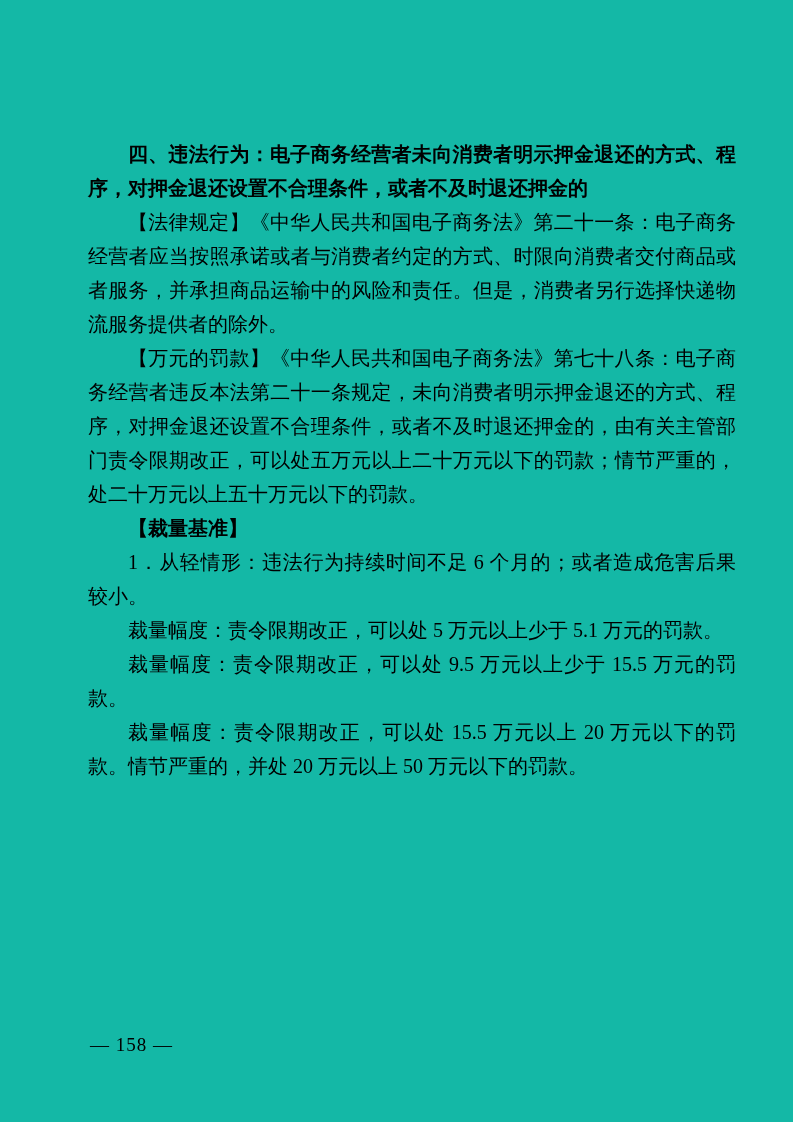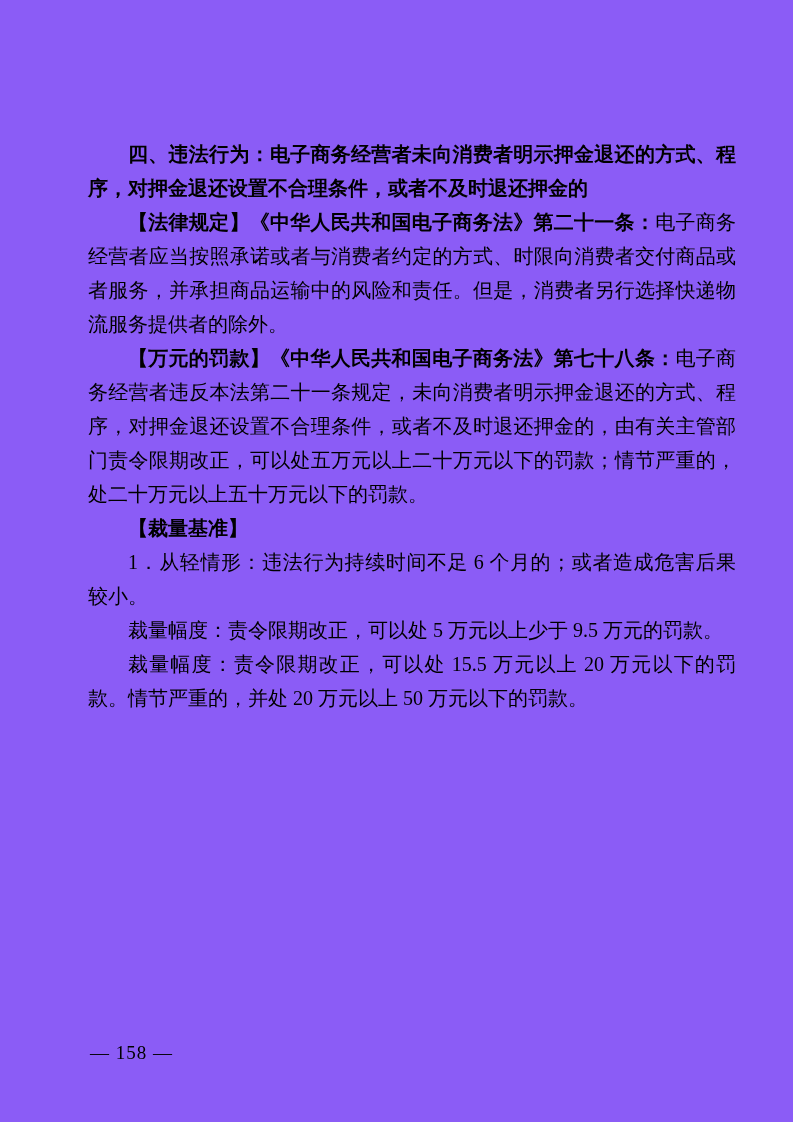--- a/index.html
+++ b/index.html
@@ -4,21 +4,21 @@
 <style>
   html, body {
     margin: 0;
     padding: 0;
     background: #ffffff;
   }
   .page {
     position: relative;
     width: 793px;
     height: 1122px;
-    background: #8b5cf6;
+    background: #14b8a6;
     color: #000000;
     font-family: "Liberation Serif", serif;
     overflow: hidden;
   }
   .content {
     position: absolute;
     left: 88px;
     top: 137px;
     width: 648px;
     font-size: 20px;
@@ -29,53 +29,53 @@
   .content p {
     margin: 0;
     padding: 0;
     text-indent: 2em;
     word-break: break-all;
   }
   .h {
     font-weight: 700;
   }
   .lead {
-    font-weight: 700;
+    font-weight: 400;
   }
   .footer {
     position: absolute;
     left: 90px;
     top: 1033px;
     font-size: 19px;
     line-height: 24px;
     font-family: "Liberation Serif", serif;
     color: #000000;
     letter-spacing: 1px;
-    margin-top: 8px;
   }
 </style>
 </head>
 <body>
 
 <div class="page">
   <div class="content">
 
     <p class="h">四、违法行为：电子商务经营者未向消费者明示押金退还的方式、程序，对押金退还设置不合理条件，或者不及时退还押金的</p>
 
     <p><span class="lead">【法律规定】《中华人民共和国电子商务法》第二十一条：</span><span>电子商务经营者应当按照承诺或者与消费者约定的方式、时限向消费者交付商品或者服务，并承担商品运输中的风险和责任。但是，消费者另行选择快递物流服务提供者的除外。</span></p>
 
     <p><span class="lead">【万元的罚款】《中华人民共和国电子商务法》第七十八条：</span><span>电子商务经营者违反本法第二十一条规定，未向消费者明示押金退还的方式、程序，对押金退还设置不合理条件，或者不及时退还押金的，由有关主管部门责令限期改正，可以处五万元以上二十万元以下的罚款；情节严重的，处二十万元以上五十万元以下的罚款。</span></p>
 
     <p class="h">【裁量基准】</p>
 
     <p>1．从轻情形：违法行为持续时间不足 6 个月的；或者造成危害后果较小。</p>
 
-    <p>裁量幅度：责令限期改正，可以处 5 万元以上少于 9.5 万元的罚款。</p>
+    <p>裁量幅度：责令限期改正，可以处 5 万元以上少于 5.1 万元的罚款。</p>
 
 
+    <p>裁量幅度：责令限期改正，可以处 9.5 万元以上少于 15.5 万元的罚款。</p>
 
 
     <p>裁量幅度：责令限期改正，可以处 15.5 万元以上 20 万元以下的罚款。情节严重的，并处 20 万元以上 50 万元以下的罚款。</p>
 
 
   </div>
 
   <div class="footer">— 158 —</div>
 </div>
 

